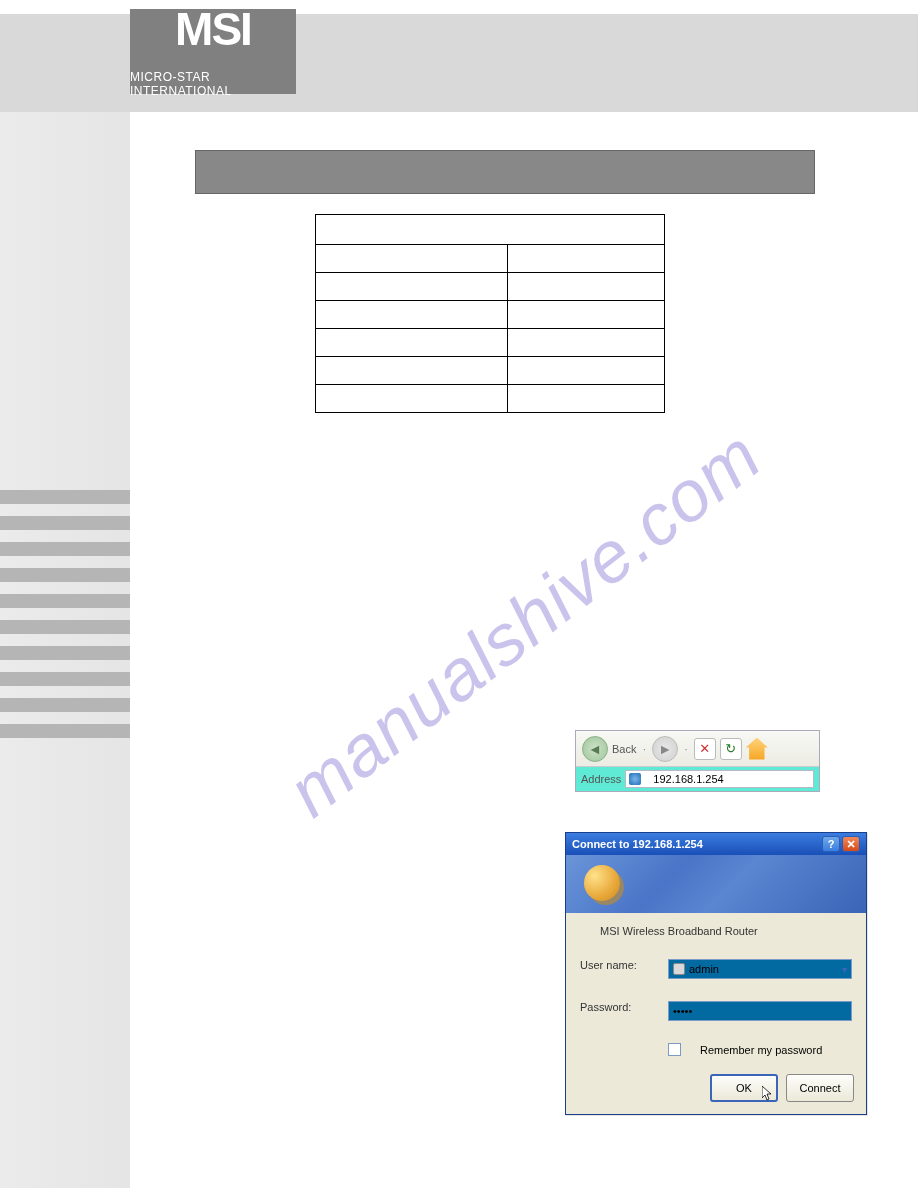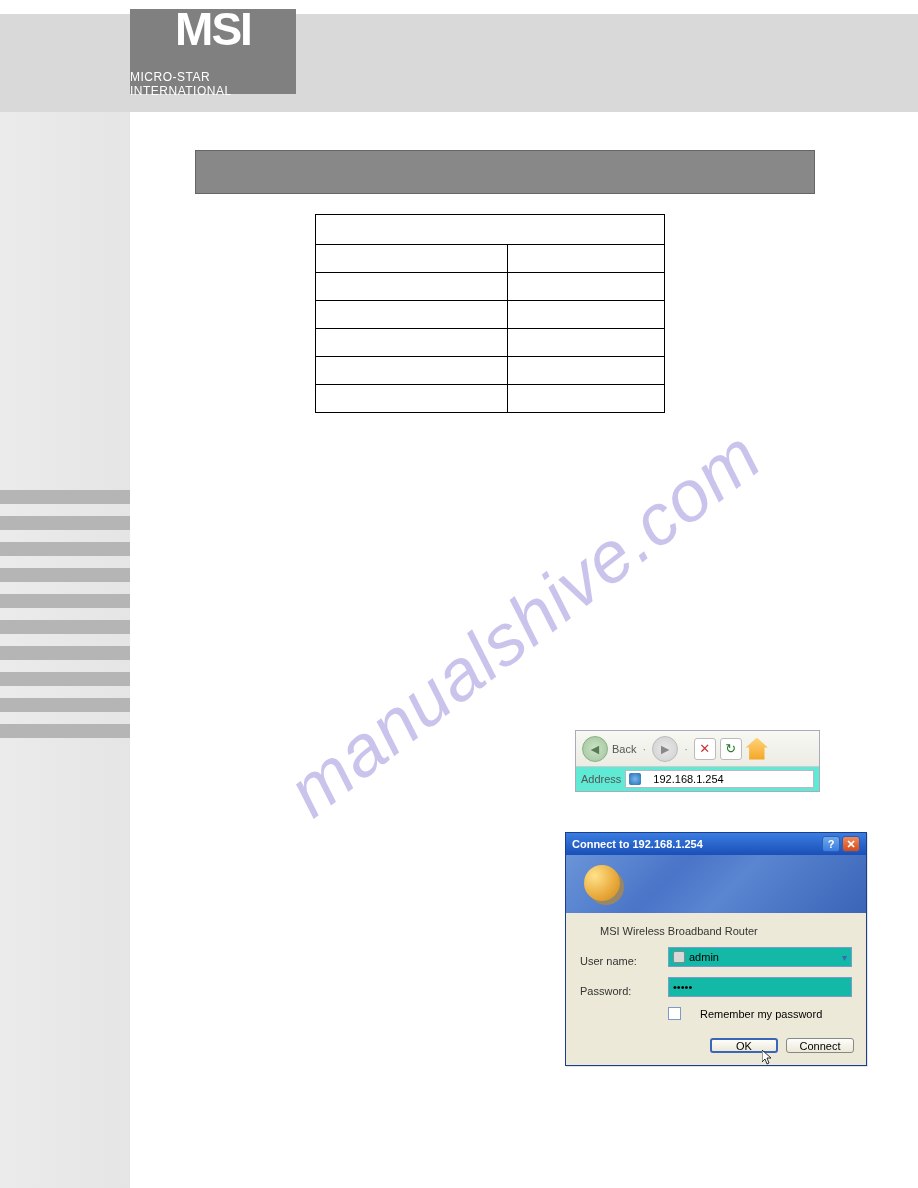--- a/index.html
+++ b/index.html
@@ -195,26 +195,26 @@
     position:absolute;
     left:18px; top:10px;
     width:36px;height:36px;
     background: radial-gradient(circle at 30% 30%, #ffe28a, #e8a83a 60%, #c88a1a);
     border-radius:50%;
     box-shadow: 4px 4px 0 rgba(200,140,30,0.6);
   }
   .dlg-body {
     padding:12px 14px 10px 14px;
   }
-  .dlg-row { display:flex; align-items:flex-end; margin:10px 0; }
+  .dlg-row { display:flex; align-items:flex-start; margin:22px 0; }
   .dlg-lbl { width:88px; color:#333; }
   .dlg-input {
     flex:1;
     border:1px solid #7a9ac8;
-    background:#14b8a6;
+    background:#0369a1;
     height:20px;
     display:flex;align-items:center;
     padding:0 4px;
     font-size:11px;
     gap:4px;
   }
   .dlg-input.combo::after{
     content:"▾";
     margin-left:auto;
     color:#3a65b8;
@@ -228,21 +228,21 @@
   }
   .dlg-check { display:flex;align-items:center;gap:19px;margin-top:8px;margin-left:88px;}
   .dlg-checkbox {
     width:13px;height:13px;border:1px solid #7a9ac8;background:#fff;
   }
   .dlg-buttons {
     display:flex; justify-content:flex-end; gap:8px;
     padding:8px 12px 12px 12px;
   }
   .dlg-btn {
-    min-width:68px; height:15px;
+    min-width:68px; height:28px;
     border:1px solid #888;
     border-radius:3px;
     background:linear-gradient(#fdfdfb,#ece9d8);
     font-size:11px;
     display:inline-flex;align-items:center;justify-content:center;
     position:relative;
   }
   .dlg-btn.default {
     border:2px solid #3a65b8;
   }

